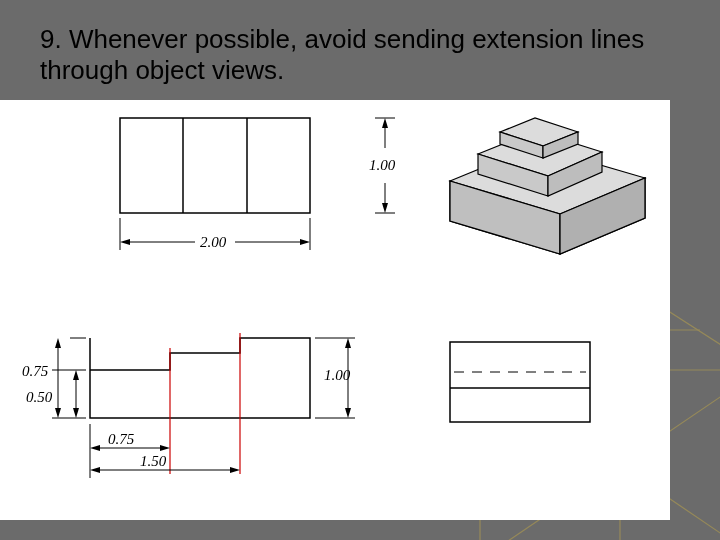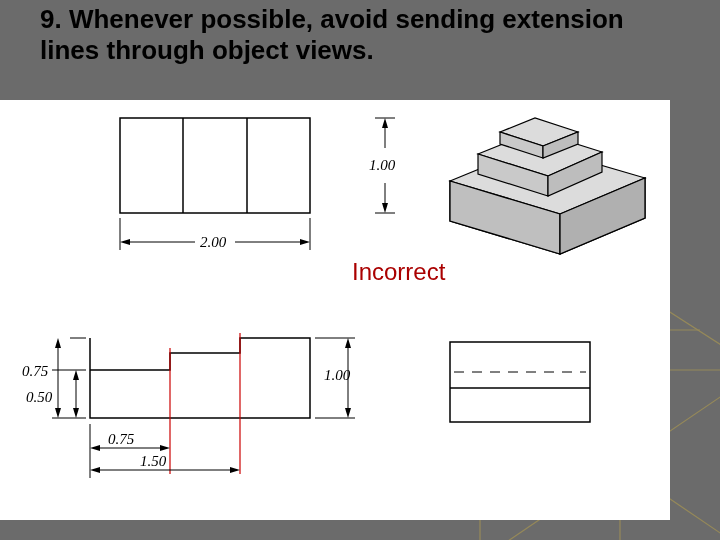--- a/index.html
+++ b/index.html
@@ -13,27 +13,27 @@
   }
   .bg-art {
     position: absolute;
     right: -80px;
     bottom: -80px;
     opacity: 0.55;
     pointer-events: none;
   }
   .heading {
     position: absolute;
-    top: 4px;
+    top: 24px;
     left: 40px;
     right: 36px;
     font-size: 26px;
     color: #000;
     line-height: 1.2;
-    font-weight: 700;
+    font-weight: 400;
   }
   .diagram-area {
     position: absolute;
     top: 100px;
     left: 0;
     right: 50px;
     height: 420px;
     background: #fff;
   }
   .incorrect {
@@ -112,21 +112,20 @@
 
     <polygon fill="#dcdcdc" stroke="#000" stroke-width="1.2" points="70,36 105,22 148,36 113,50"></polygon>
     <polygon fill="#c9c9c9" stroke="#000" stroke-width="1.2" points="70,36 113,50 113,62 70,48"></polygon>
     <polygon fill="#bdbdbd" stroke="#000" stroke-width="1.2" points="113,50 148,36 148,48 113,62"></polygon>
 
     <polygon fill="#bfbfbf" stroke="#000" stroke-width="1.3" points="20,85 20,125 130,158 130,118"></polygon>
 
     <polygon fill="#b0b0b0" stroke="#000" stroke-width="1.3" points="130,118 215,82 215,122 130,158"></polygon>
   </svg>
 
-  <div class="incorrect">Incorrect</div>
 
   <svg style="position:absolute; left:10px; top:198px;" width="360" height="220">
 
     <path class="obj" d="
       M80 40
       L80 120
       L300 120
       L300 40
       L230 40
       L230 55

